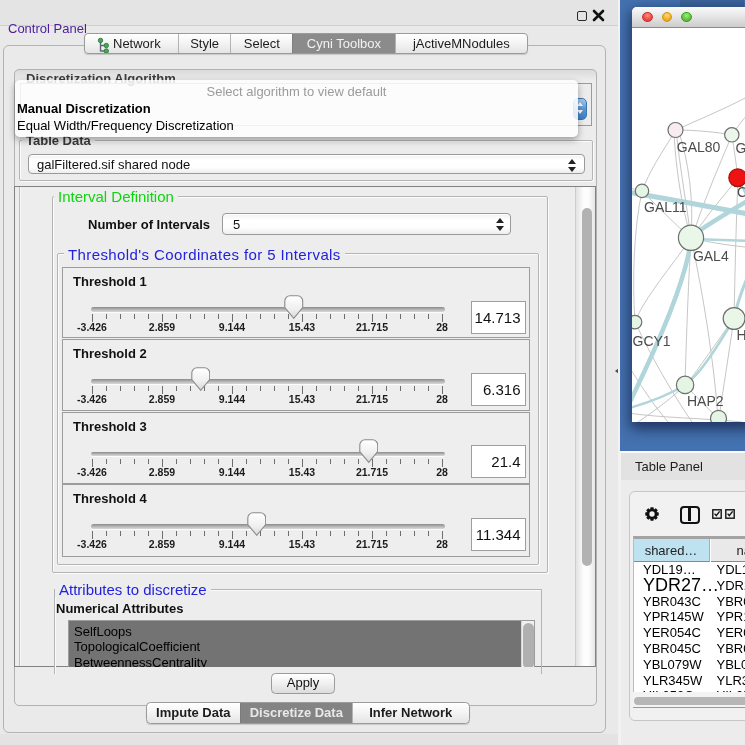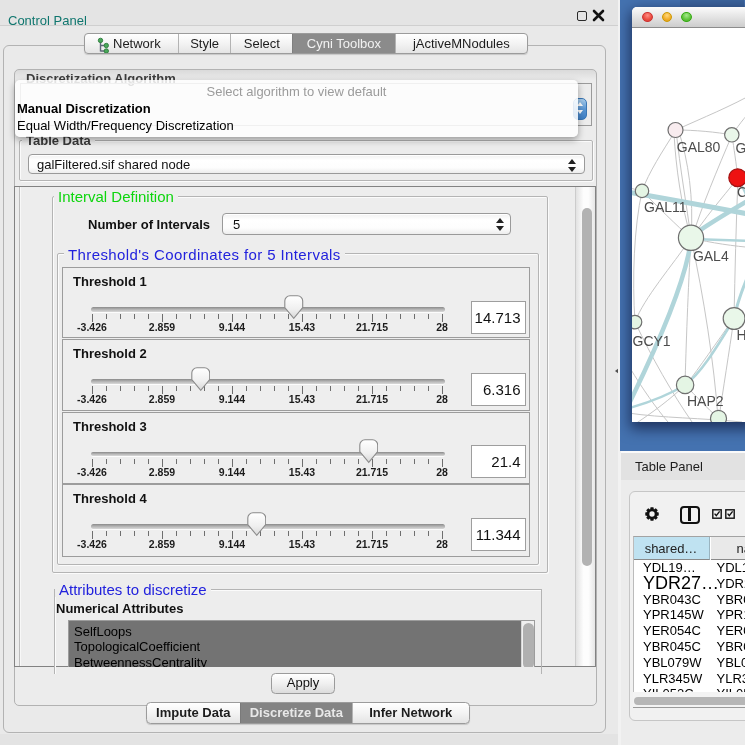--- a/index.html
+++ b/index.html
@@ -21,21 +21,21 @@
 .vbox { position:absolute; left:408px; width:55px; height:33px; border:1px solid #9e9e9e; background:#fff;
   font-size:15px; color:#111; text-align:right; padding-right:4px; line-height:31px; }
 .ticklbl { position:absolute; font-size:10.5px; font-weight:bold; color:#1c1c1c; transform:translateX(-50%); }
 .toptab { height:100%; display:flex; align-items:center; padding:0; font-size:13px; color:#1c1c1c; border-left:1px solid #b3b3b3; white-space:nowrap; overflow:hidden; }
 </style>
 </head>
 <body>
 
 <div class="abs" style="left:0; top:0; width:618px; height:745px; background:#e9e9e9;"></div>
 <div class="abs" style="left:0; top:0; width:618px; height:26px; background:#e4e4e4; border-bottom:1px solid #cfcfcf;">
-  <div class="abs" style="left:8px; top:8px; line-height:26px; font-size:13px; color:#0f766e;">Control Panel</div>
+  <div class="abs" style="left:8px; top:16px; line-height:26px; font-size:13px; color:#4c1d95;">Control Panel</div>
   <div class="abs" style="left:577px; top:10.5px; width:10px; height:10px; border:1.5px solid #2a2a2a; border-radius:2px;"></div>
   <svg class="abs" style="left:592px; top:9px;" width="13" height="13" viewBox="0 0 13 13">
     <path d="M2 2 L11 11 M11 2 L2 11" stroke="#111" stroke-width="2.6" stroke-linecap="round"></path>
   </svg>
 </div>
 
 <div class="abs" style="left:3px; top:45px; width:603px; height:688px; border:1px solid #b3b3b3; border-radius:6px; background:#eaeaea;"></div>
 
 <div class="abs" style="left:84px; top:33px; width:444px; height:21px; border:1px solid #9b9b9b; border-radius:4px; overflow:hidden; display:flex; background:linear-gradient(#ffffff, #f2f2f2 55%, #e4e4e4); box-shadow:0 1px 1px rgba(0,0,0,.15);">
   <div class="toptab" style="border-left:none; width:93px; padding:0 8px 0 28px; position:relative;">
@@ -391,21 +391,21 @@
 <div class="abs" style="left:680px; top:505.5px; width:20px; height:18px; border:2.4px solid #111; border-radius:4px;">
   <div class="abs" style="left:6.4px; top:0; width:2.4px; height:13.2px; background:#111;"></div>
 </div>
 <svg class="abs" style="left:711.5px; top:508.5px;" width="24" height="10" viewBox="0 0 24 10">
   <rect x="0.8" y="0.8" width="8.4" height="8.4" fill="none" stroke="#111" stroke-width="1.4"></rect>
   <path d="M2.6 4.6 L4.3 6.6 L7.6 2.4" stroke="#111" stroke-width="1.4" fill="none"></path>
   <rect x="13.8" y="0.8" width="8.4" height="8.4" fill="none" stroke="#111" stroke-width="1.4"></rect>
   <path d="M15.6 4.6 L17.3 6.6 L20.6 2.4" stroke="#111" stroke-width="1.4" fill="none"></path>
 </svg>
 
-<div class="abs" style="left:632.5px; top:536px; width:112.5px; height:155.5px; overflow:hidden; background:#fff; border-top:1px solid #a3a3a3; border-left:1px solid #bbb;">
+<div class="abs" style="left:632.5px; top:536px; width:112.5px; height:155.5px; overflow:hidden; background:#fff; border-top:3px solid #a3a3a3; border-left:1px solid #bbb;">
   <div class="abs" style="left:0; top:0; width:76px; height:23px; background:#bfe2f1; border-right:1px solid #9ab4c0; border-bottom:1px solid #8a8a8a; text-align:center; font-size:13px; line-height:23px; color:#222;">shared…</div>
   <div class="abs" style="left:77px; top:0; width:60px; height:23px; background:#e9e9e9; border-bottom:1px solid #8a8a8a; font-size:13px; line-height:23px; color:#222;"><span style="margin-left:26px;">nam</span></div>
   <div class="abs" style="left:9.5px; top:22.9px; font-size:13px; color:#000; line-height:15.8px;">YDL19…</div>
   <div class="abs" style="left:83px; top:22.9px; font-size:13px; color:#000; white-space:nowrap; line-height:15.8px;">YDL194W</div>
     <div class="abs" style="left:9.5px; top:38.7px; font-size:18px; color:#000; line-height:15.8px;">YDR27…</div>
   <div class="abs" style="left:83px; top:38.7px; font-size:13px; color:#000; white-space:nowrap; line-height:15.8px;">YDR277C</div>
     <div class="abs" style="left:9.5px; top:54.5px; font-size:13px; color:#000; line-height:15.8px;">YBR043C</div>
   <div class="abs" style="left:83px; top:54.5px; font-size:13px; color:#000; white-space:nowrap; line-height:15.8px;">YBR043C</div>
     <div class="abs" style="left:9.5px; top:70.30000000000001px; font-size:13px; color:#000; line-height:15.8px;">YPR145W</div>
   <div class="abs" style="left:83px; top:70.30000000000001px; font-size:13px; color:#000; white-space:nowrap; line-height:15.8px;">YPR145W</div>

